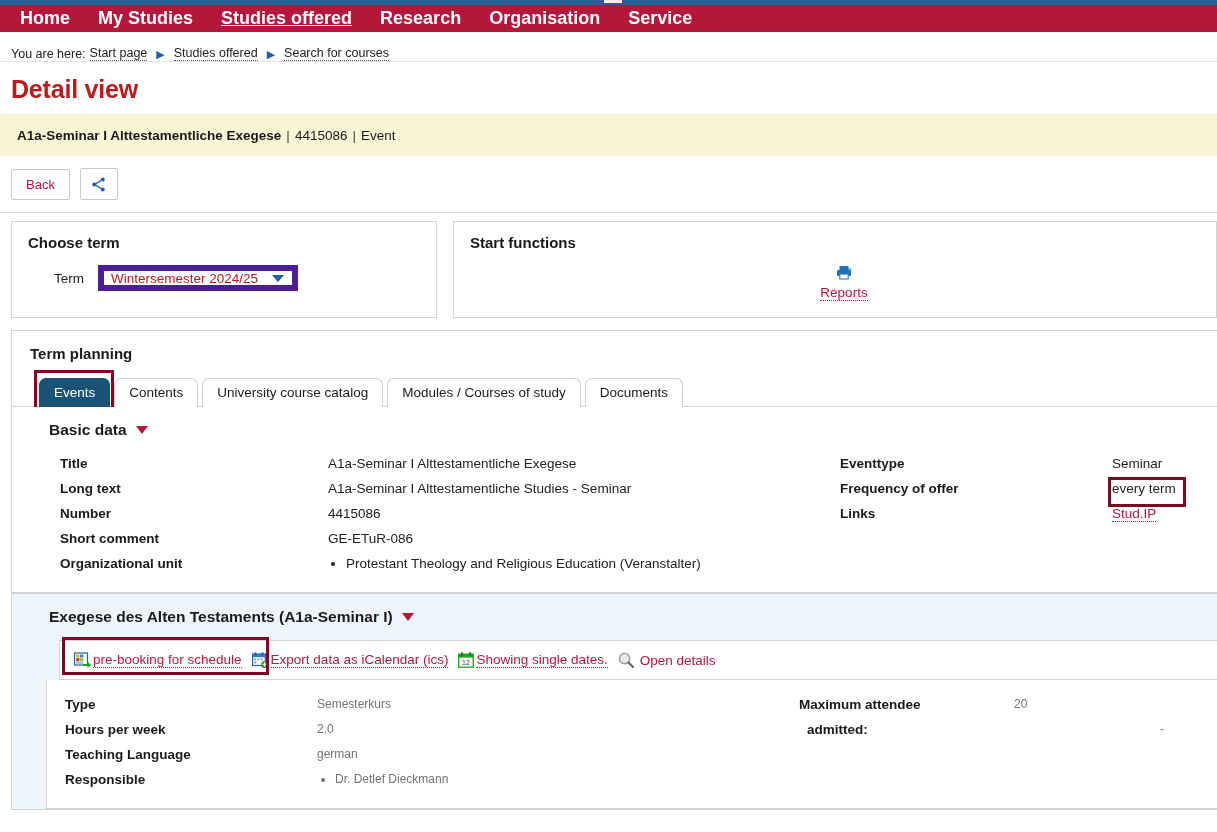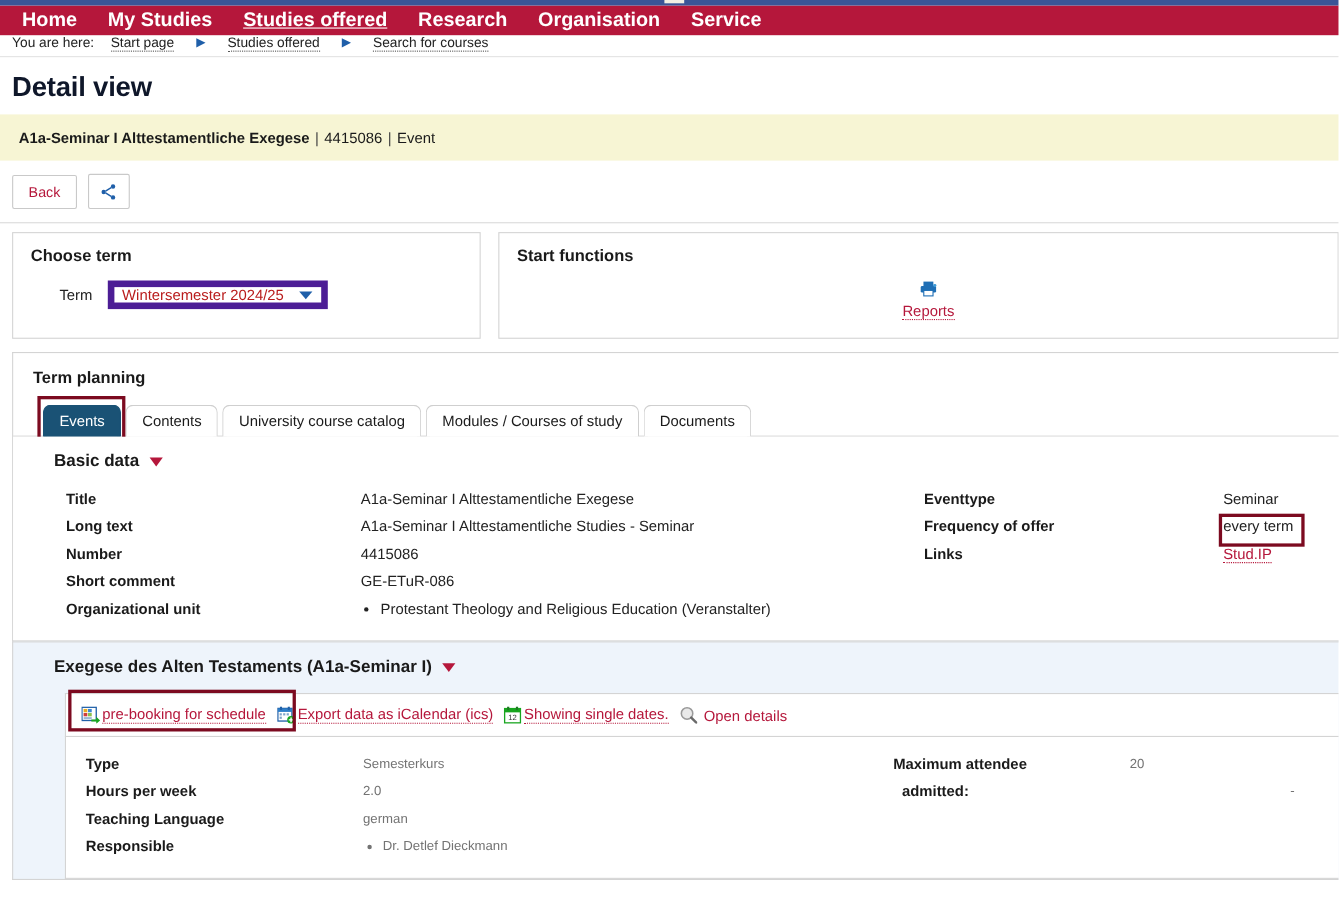--- a/index.html
+++ b/index.html
@@ -42,47 +42,47 @@
     font-size: 18px;
     text-decoration: none;
     padding: 0 14px;
     line-height: 27px;
     white-space: nowrap;
   }
   .mainnav a.active { text-decoration: underline; }
 
   
   .breadcrumb {
-    height: 20px;
-    display: flex;
-    align-items: flex-start;
+    height: 30px;
+    display: flex;
+    align-items: flex-end;
     font-size: 12.5px;
     color: #222;
     padding-left: 11px;
-    gap: 11px;
+    gap: 0;
     border-bottom: 1px solid #e3e3e3;
   }
   .breadcrumb .bc-prefix { margin-right: 4px; }
   .breadcrumb a {
     color: #222;
     text-decoration: none;
     border-bottom: 1px dotted #555;
     padding-bottom: 0px;
   }
   .breadcrumb .sep {
     color: #1f5fa9;
     font-size: 11px;
     margin: 0 9px;
   }
 
   
   .page-title {
     font-size: 25px;
     font-weight: bold;
-    color: #0f172a;
+    color: #b91c1c;
     padding: 13px 0 10px 11px;
     letter-spacing: -0.2px;
   }
 
   
   .banner {
     background: #f7f5d4;
     height: 42px;
     display: flex;
     align-items: center;
@@ -337,21 +337,21 @@
     top: -4px;
     width: 207px;
     height: 38px;
   }
 
   .detail-table {
     background: #fff;
     border: 1px solid #d4d4d4;
     border-right: none;
     border-top: none;
-    margin-left: 47px;
+    margin-left: 34px;
     padding: 12px 0 16px 0;
   }
   .dt-grid {
     display: grid;
     grid-template-columns: 252px 482px 215px auto;
     padding-left: 18px;
   }
   .dt-grid .k {
     font-weight: bold;
     font-size: 13.5px;

